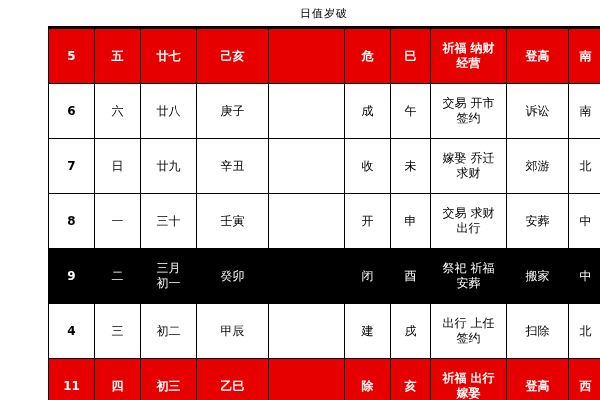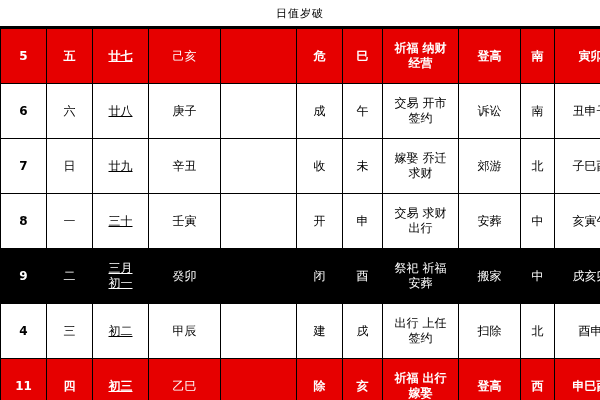--- a/index.html
+++ b/index.html
@@ -12,20 +12,21 @@
     height: 400px;
     overflow: hidden;
     font-family: "DejaVu Sans", "Liberation Sans", sans-serif;
   }
   .sheet {
     width: 600px;
     height: 400px;
     position: relative;
     background: #ffffff;
     box-sizing: border-box;
+    padding-left: 48px;
   }
   .topbar {
     height: 26px;
     display: flex;
     align-items: center;
     justify-content: center;
     background: #ffffff;
     border-bottom: 2px solid #000000;
   }
   .topbar-text {
@@ -81,27 +82,27 @@
     font-weight: bold;
   }
   tr.white td.num {
     background: #ffffff;
     color: #000000;
   }
   tr.black td.num {
     background: #000000;
     color: #ffffff;
   }
-  tr.red td.gz { font-weight: normal; }
+  tr.red td.gz { font-weight: bold; }
   .stack span {
     display: block;
   }
   td.num { font-size: 13px; }
   td.week { font-size: 13px; }
-  td.lunar { font-size: 13px; text-decoration: underline; }
+  td.lunar { font-size: 13px; }
   td.gz { font-size: 13px; }
   td.twelve { font-size: 13px; }
   td.zhi { font-size: 13px; }
   td.yi { font-size: 11px; }
   td.ji { font-size: 11px; }
   td.dir { font-size: 12px; }
   td.chong { font-size: 12px; }
 </style>
 </head>
 <body>

